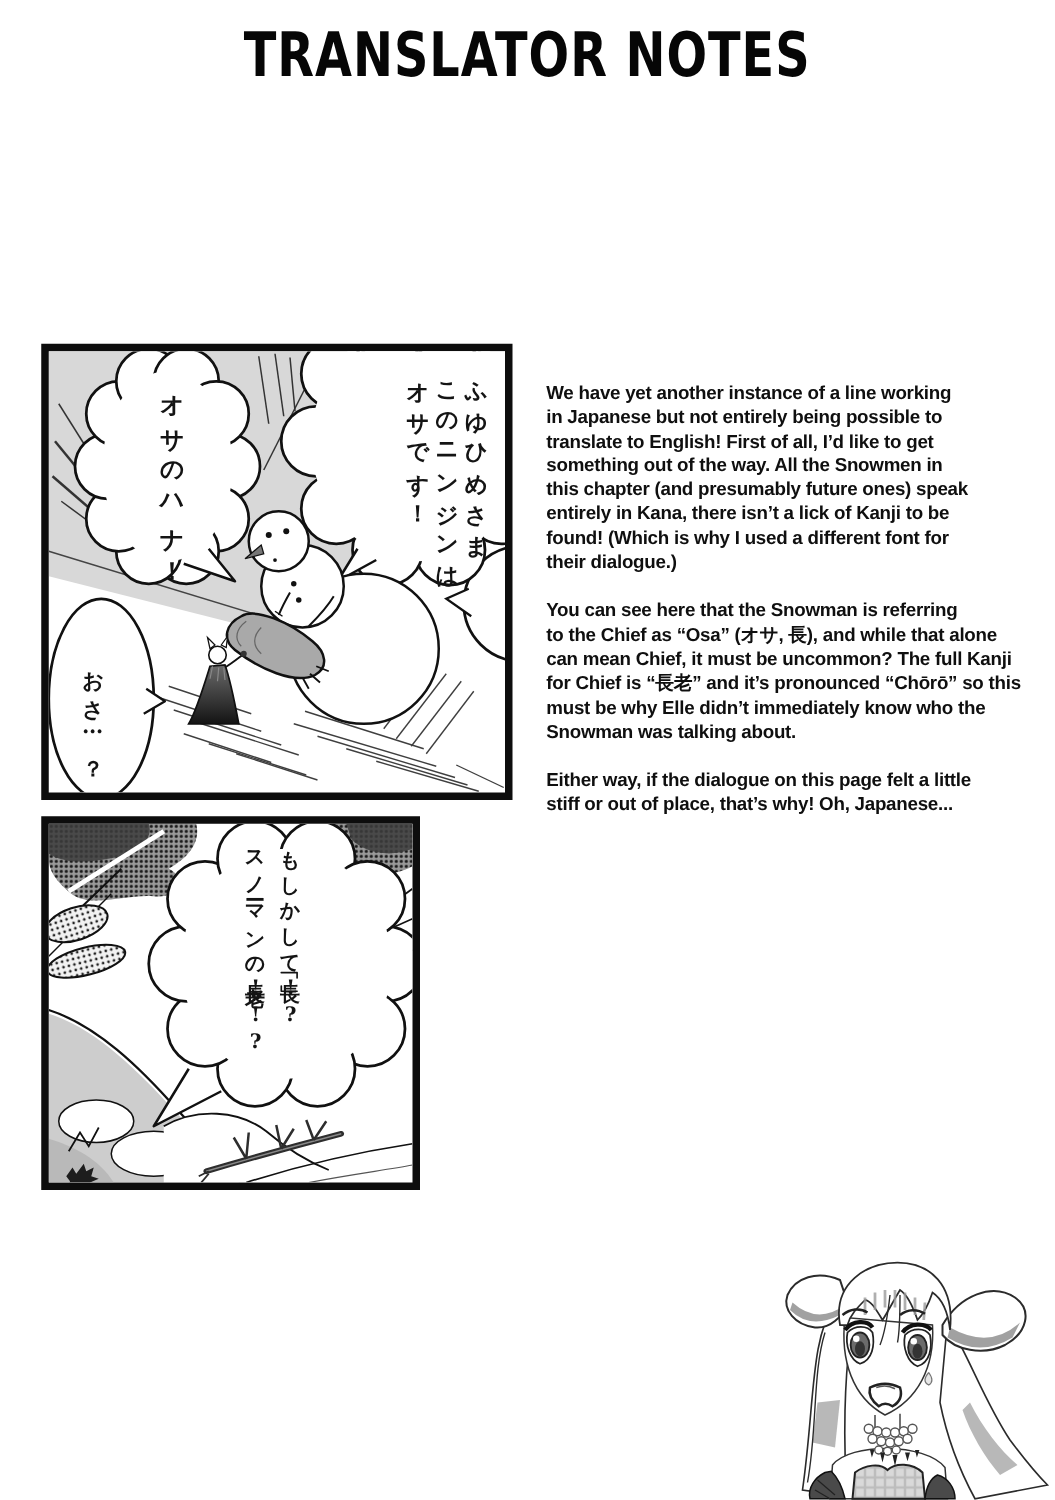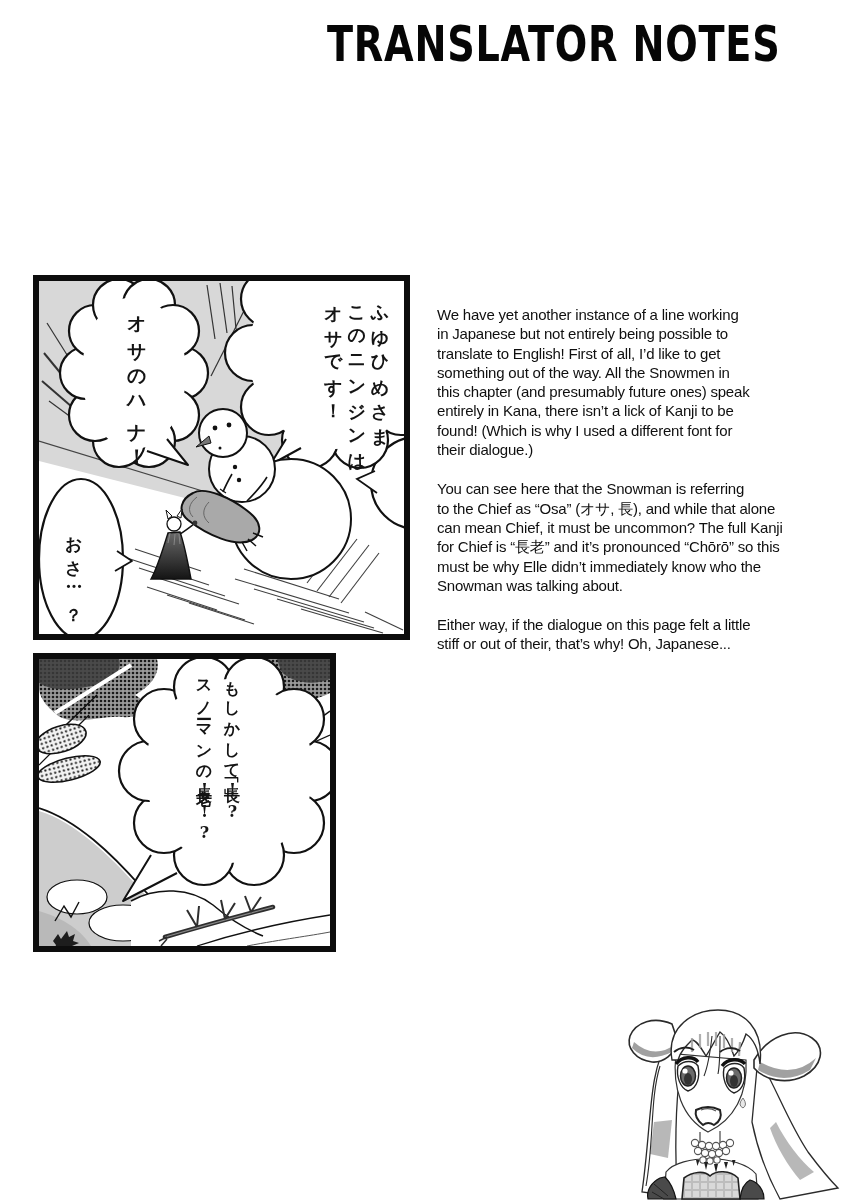--- a/index.html
+++ b/index.html
@@ -1,38 +1,38 @@
 <!DOCTYPE html>
 <html><head>
 <meta charset="utf-8">
 <style>
   html,body{margin:0;padding:0;}
   body{width:844px;height:1200px;position:relative;background:#ffffff;
        font-family:"Liberation Sans",sans-serif;overflow:hidden;color:#0f0f0f;}
 
-  .page-title{position:absolute;top:16px;left:0;width:844px;text-align:right;}
+  .page-title{position:absolute;top:16px;left:0;width:844px;text-align:center;}
   .page-title span{display:inline-block;transform:scaleX(.78);transform-origin:center;
        font-family:"DejaVu Sans",sans-serif;font-weight:bold;font-size:49px;
        letter-spacing:1px;color:#060606;white-space:nowrap;}
 
   .panel{position:absolute;border:6px solid #0d0d0d;background:#fff;box-sizing:border-box;overflow:hidden;}
   #panel1{left:33px;top:275px;width:377px;height:365px;}
   #panel2{left:33px;top:653px;width:303px;height:299px;}
   .panel-art{position:absolute;left:0;top:0;width:100%;height:100%;display:block;}
 
   .vtext{position:absolute;writing-mode:vertical-rl;text-orientation:upright;
          white-space:pre-line;font-family:"DejaVu Serif","Liberation Serif",serif;
          font-weight:bold;color:#141414;}
   #bubble-snowman-intro{top:12px;right:12px;font-size:18px;letter-spacing:4px;line-height:1.3;}
   #bubble-snowman-praise{top:22px;left:86px;font-size:19px;letter-spacing:5px;line-height:1.3;}
   #bubble-elle-confused{top:244px;left:24px;font-size:17px;letter-spacing:4px;line-height:1.3;}
   #bubble-elle-realization{top:10px;right:84px;font-size:16px;letter-spacing:2.5px;line-height:1.75;}
 
   .notes{position:absolute;left:437px;top:305px;width:406px;
-         font-weight:normal;font-size:15px;line-height:19.3px;letter-spacing:-0.2px;}
+         font-weight:bold;font-size:15px;line-height:19.3px;letter-spacing:-0.2px;}
   .notes p{margin:0 0 20px 0;white-space:pre-line;}
 
   .elle{position:absolute;left:608px;top:1002px;width:234px;height:198px;}
 </style>
 </head>
 <body>
 
 <div>
 
   <div class="page-title">
@@ -247,21 +247,21 @@
 entirely in Kana, there isn’t a lick of Kanji to be
 found! (Which is why I used a different font for
 their dialogue.)</p>
     <p>You can see here that the Snowman is referring
 to the Chief as “Osa” (オサ, 長), and while that alone
 can mean Chief, it must be uncommon? The full Kanji
 for Chief is “長老” and it’s pronounced “Chōrō” so this
 must be why Elle didn’t immediately know who the
 Snowman was talking about.</p>
     <p>Either way, if the dialogue on this page felt a little
-stiff or out of their, that’s why! Oh, Japanese...</p>
+stiff or out of place, that’s why! Oh, Japanese...</p>
   </div>
 
   <svg class="elle" viewBox="0 0 234 198">
     <defs>
       <pattern id="plaidP" width="8" height="8" patternUnits="userSpaceOnUse">
         <rect width="8" height="8" fill="#d9d9d9"></rect>
         <line x1="0" y1="4" x2="8" y2="4" stroke="#bdbdbd" stroke-width="2"></line>
         <line x1="4" y1="0" x2="4" y2="8" stroke="#bdbdbd" stroke-width="2"></line>
       </pattern>
     </defs>

